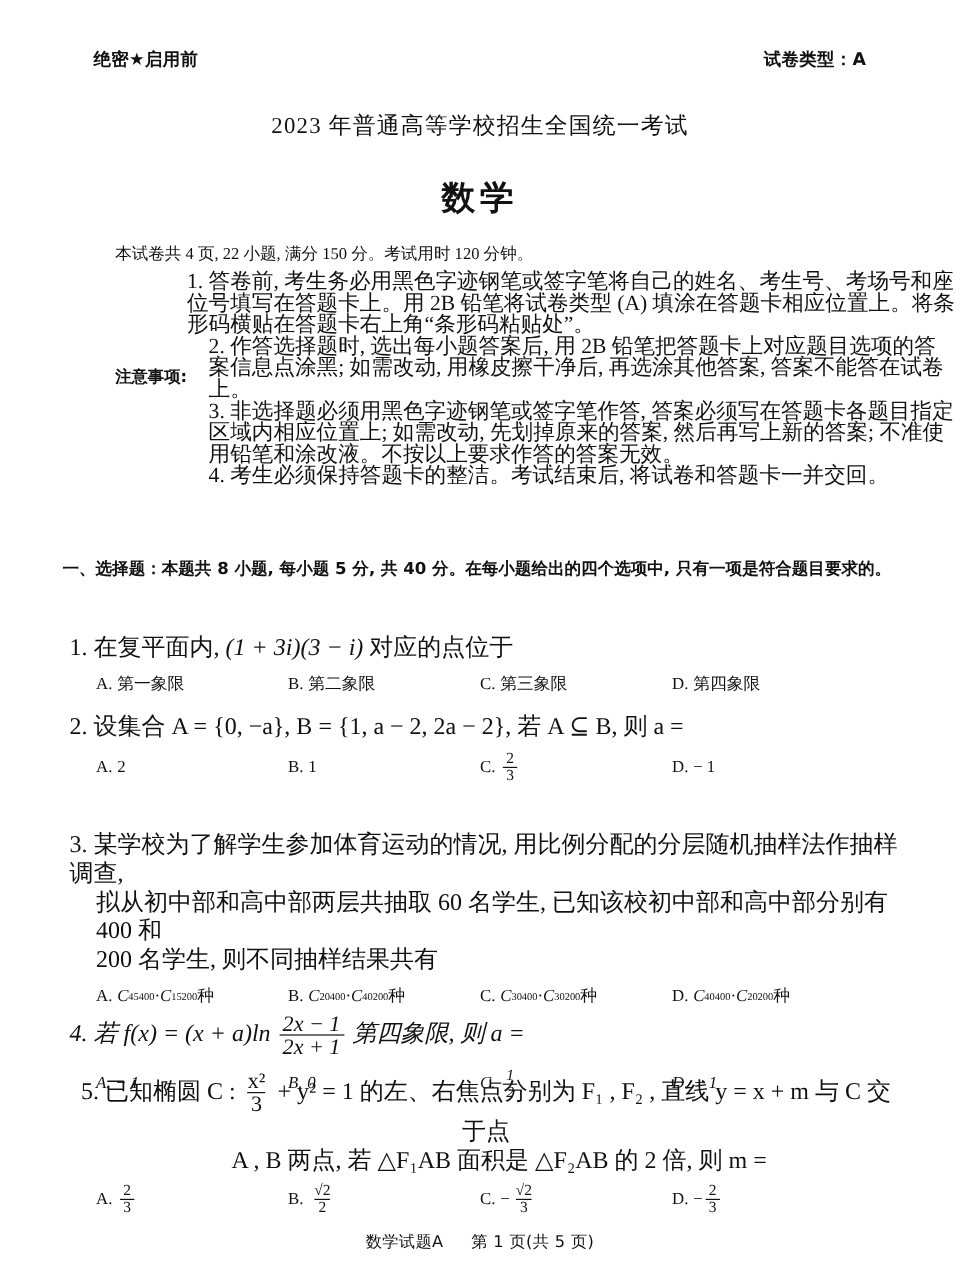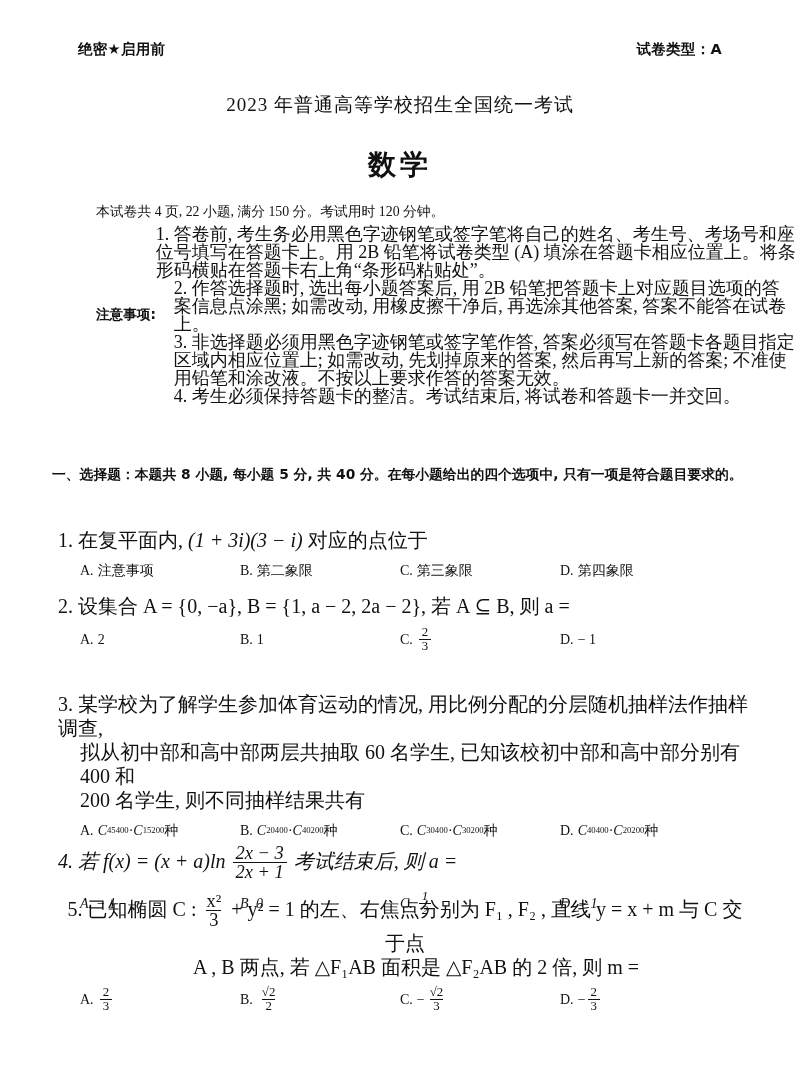--- a/index.html
+++ b/index.html
@@ -217,21 +217,21 @@
   <div class="q" style="top:528px;">
     <div class="q-stem">
       <span>1.</span>
       <span>在复平面内,</span>
       <i class="m">(1 + 3i)(3 − i)</i>
       <span>对应的点位于</span>
     </div>
     <div class="opts">
       <div class="opt w1">
         <span class="opt-label">A.</span>
-        <span>注意事项</span>
+        <span>第一象限</span>
       </div>
       <div class="opt w2">
         <span class="opt-label">B.</span>
         <span>第二象限</span>
       </div>
       <div class="opt w3">
         <span class="opt-label">C.</span>
         <span>第三象限</span>
       </div>
       <div class="opt w4">
@@ -354,24 +354,24 @@
         <span>种</span>
       </div>
     </div>
   </div>
 
   <div class="q" style="top:844px;font-style:italic;">
     <div class="q-stem">
       <span>4.</span>
       <span>若 f(x) = (x + a)ln</span>
       <span class="frac">
-        <span class="num">2x − 3</span>
+        <span class="num">2x − 1</span>
         <span class="den">2x + 1</span>
       </span>
-      <span>考试结束后, 则 a =</span>
+      <span>第四象限, 则 a =</span>
     </div>
     <div class="opts">
       <div class="opt w1">
         <span class="opt-label">A.</span>
         <span>− 1</span>
       </div>
       <div class="opt w2">
         <span class="opt-label">B.</span>
         <span>0</span>
       </div>
@@ -427,14 +427,19 @@
         <span class="opt-label">D.</span>
         <span>−</span>
         <span class="frac">
           <span class="num">2</span>
           <span class="den">3</span>
         </span>
       </div>
     </div>
   </div>
 
+  <div class="footer">
+    <span>数学试题A</span>
+    <span class="gap"></span>
+    <span>第 1 页(共 5 页)</span>
+  </div>
 
 </div>
 
 </body></html>

